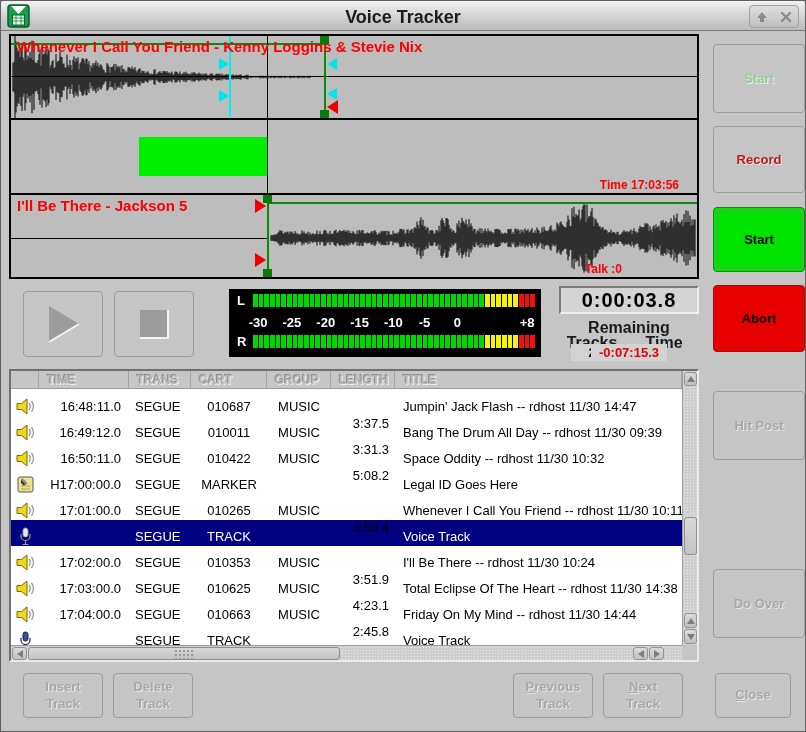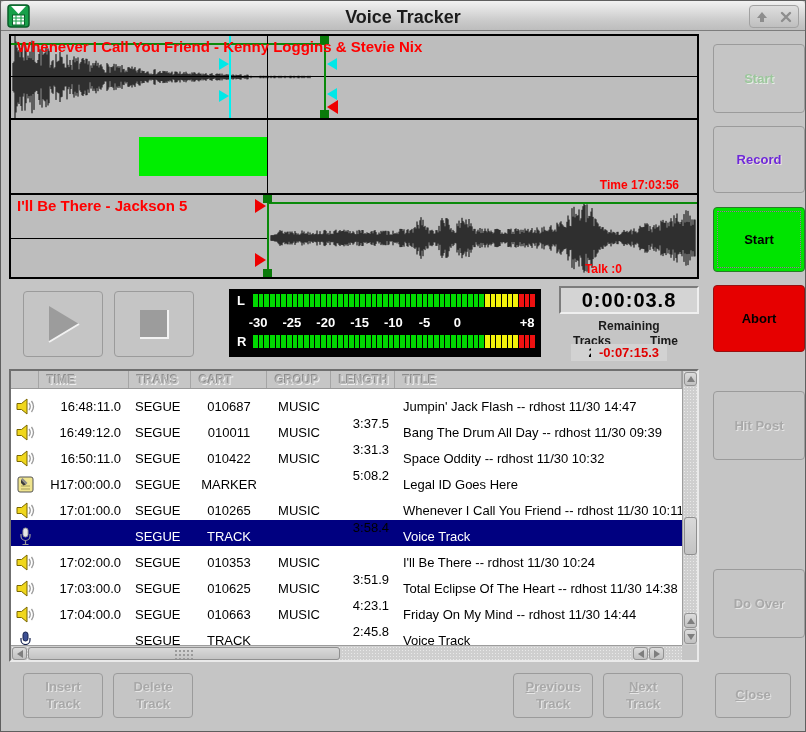--- a/index.html
+++ b/index.html
@@ -42,28 +42,28 @@
   .vu-row{position:absolute;left:8px;right:6px;height:13px;display:flex;align-items:center;}
   .vu-ch{width:16px;font-size:13px;font-weight:bold;}
   .vu-bar{flex:1;height:13px;display:flex;gap:1px;}
   .seg{flex:1;height:13px;}
   .seg.g{background:#00d900;}.seg.y{background:#f2f20a;}.seg.r{background:#ee1111;}
   .vu-scale{position:absolute;left:24px;right:6px;top:26px;height:16px;}
   .vu-scale span{position:absolute;top:0;transform:translateX(-50%);font-size:13px;font-weight:bold;color:#fff;}
   .elapsed{position:absolute;left:558px;top:285px;width:140px;height:28px;background:#d4d4d4;
     border:2px solid;border-color:#7c7c7c #efefef #efefef #7c7c7c;
     font-size:20px;font-weight:bold;color:#000;text-align:center;line-height:24px;letter-spacing:1px;}
-  .small-lbl{position:absolute;font-size:12px;font-weight:bold;color:#1a1a1a;text-align:center;}
+  .small-lbl{position:absolute;font-size:16px;font-weight:bold;color:#1a1a1a;text-align:center;}
   .val-box{position:absolute;height:17px;background:#d2d2d2;font-size:13px;font-weight:bold;text-align:center;line-height:17px;}
   
   .side-btn{position:absolute;left:712px;width:92px;border:1px solid #9b9b9b;border-radius:4px;background:transparent;
     font-size:13px;font-weight:bold;display:flex;align-items:center;justify-content:center;text-align:center;}
   .dis-txt{color:#a8a8a8;text-shadow:1px 1px 0 #e6e6e6;}
   .dis-green{color:#9cc79c;text-shadow:1px 1px 0 #e6efe6;}
-  .dis-red{color:#6d28d9;text-shadow:1px 1px 0 #f0e4e4;}
+  .dis-red{color:#b91c1c;text-shadow:1px 1px 0 #f0e4e4;}
   .btn-go{background:#00e400;border:1px solid #2a7a2a;color:#000;}
   .btn-go::after{content:"";position:absolute;inset:3px;border:1px dotted #a95fa9;}
   .btn-abort{background:#e60000;border:1px solid #991111;color:#000;}
   
   .log-frame{position:absolute;left:8px;top:368px;width:690px;height:293px;background:#fff;
     border:2px solid;border-color:#6f6f6f #eaeaea #eaeaea #6f6f6f;}
   .log-header{position:absolute;left:0;top:0;right:15px;height:18px;background:#c6c6c6;display:grid;
     grid-template-columns:28px 90px 62px 76px 64px 64px 1fr;border-bottom:1px solid #9a9a9a;}
   .log-header div{border-right:1px solid #a5a5a5;padding:2px 0 0 8px;font-size:12px;font-weight:bold;
     color:#b9b9b9;text-shadow:-1px -1px 0 #8d8d8d,1px 1px 0 #eeeeee;overflow:hidden;white-space:nowrap;}

